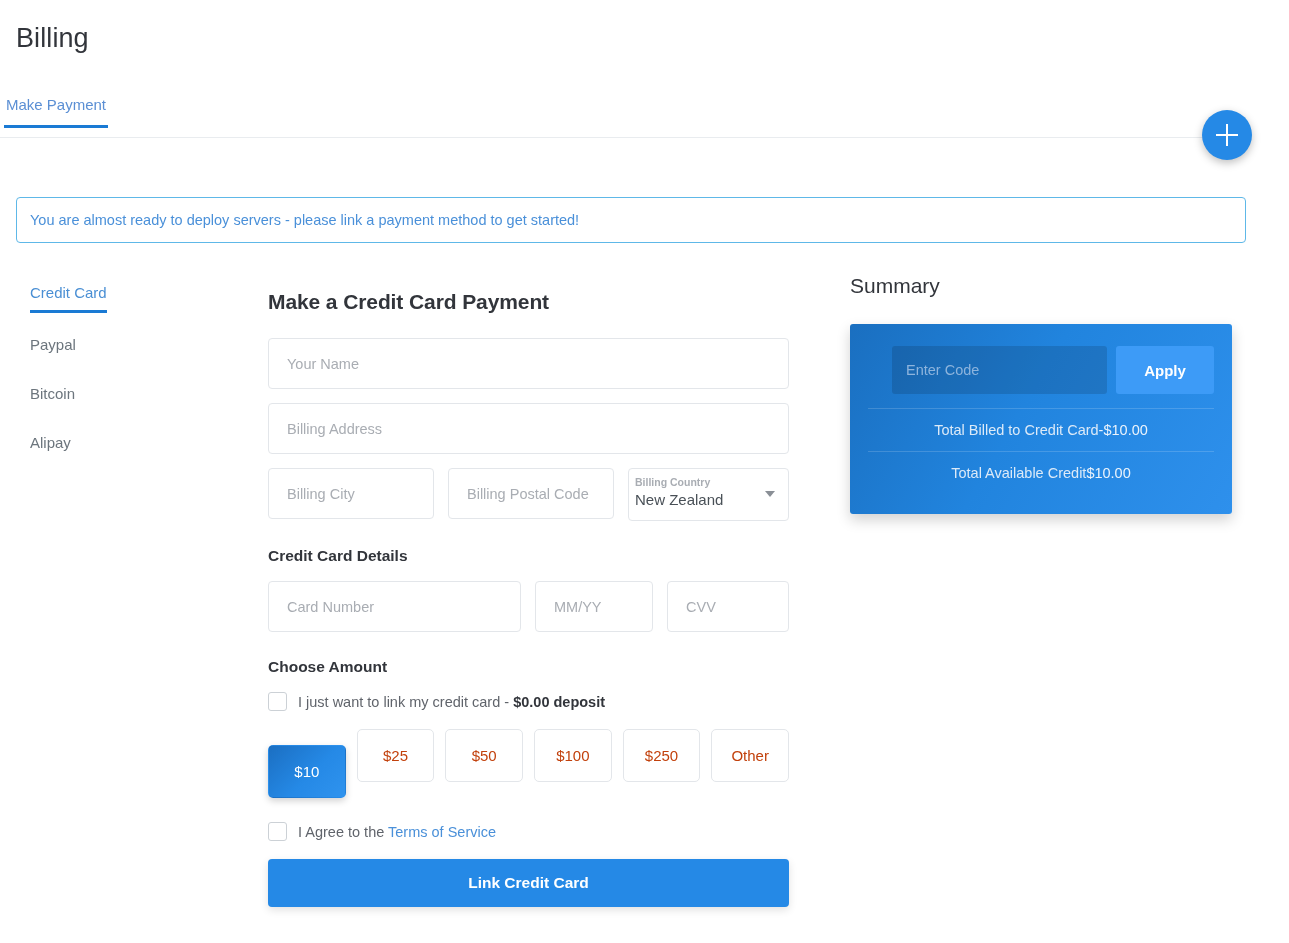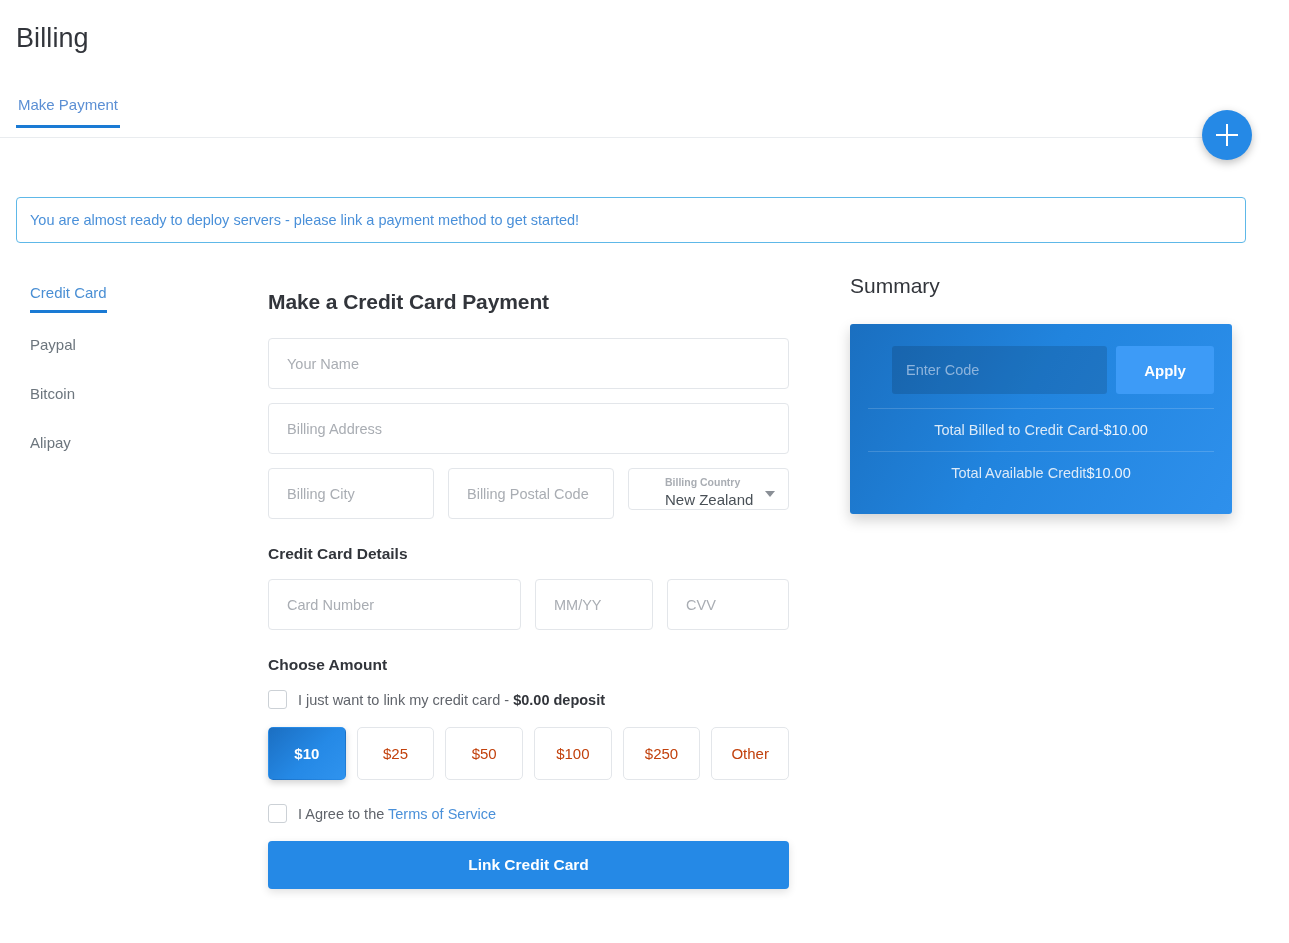--- a/index.html
+++ b/index.html
@@ -34,21 +34,21 @@
   .tabbar {
     position: absolute;
     left: 0;
     top: 96px;
     width: 1248px;
     height: 42px;
     border-bottom: 1px solid #e9ecef;
   }
   .tab {
     position: absolute;
-    left: 16px;
+    left: 4px;
     top: 0;
     padding: 0 2px 12px 2px;
     font-size: 15px;
     color: #5b8fd4;
     cursor: pointer;
   }
   .tab.active { border-bottom: 3px solid #1a7ad4; }
 
   .fab {
     position: absolute;
@@ -146,25 +146,25 @@
   .row .inp { margin-bottom: 0; }
   .w-city   { width: 166px; }
   .w-postal { width: 166px; }
   .w-card   { width: 255px; }
   .w-mmyy   { width: 118px; }
   .w-cvv    { width: 122px; }
 
   .select-wrap {
     position: relative;
     width: 165px;
-    height: 42px;
+    height: 53px;
     border: 1px solid #e3e6ea;
     border-radius: 4px;
     background: #fff;
-    padding: 6px 18px 0 36px;
+    padding: 6px 18px 0 6px;
     cursor: pointer;
   }
   .select-label {
     font-size: 10.5px;
     font-weight: 700;
     color: #a9adb3;
     line-height: 14px;
   }
   .select-value {
     font-size: 15px;
@@ -214,22 +214,23 @@
     font-family: "Liberation Sans", sans-serif;
     cursor: pointer;
     display: flex;
     align-items: center;
     justify-content: center;
   }
   .amt.selected {
     background: linear-gradient(135deg, #1b6fc2 0%, #2589e6 55%, #2f93ee 100%);
     border-color: transparent;
     color: #fff;
-    font-weight: 700;
+    font-weight: 400;
     box-shadow: 0 3px 7px rgba(0,0,0,0.18);
+    margin-top: 16px;
   }
 
   .submit {
     width: 521px;
     height: 48px;
     border: none;
     border-radius: 4px;
     background: #2589e6;
     color: #ffffff;
     font-size: 15.5px;

